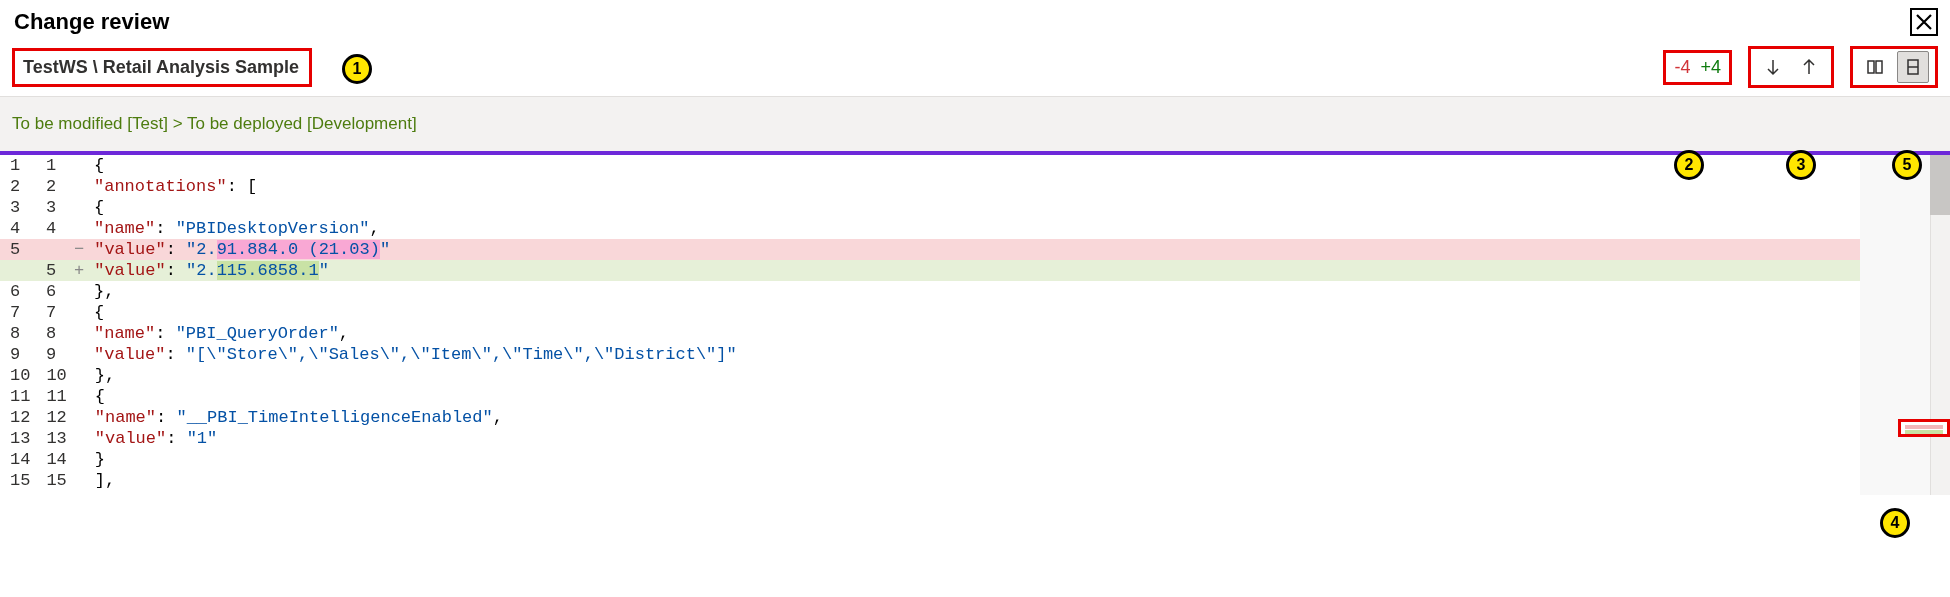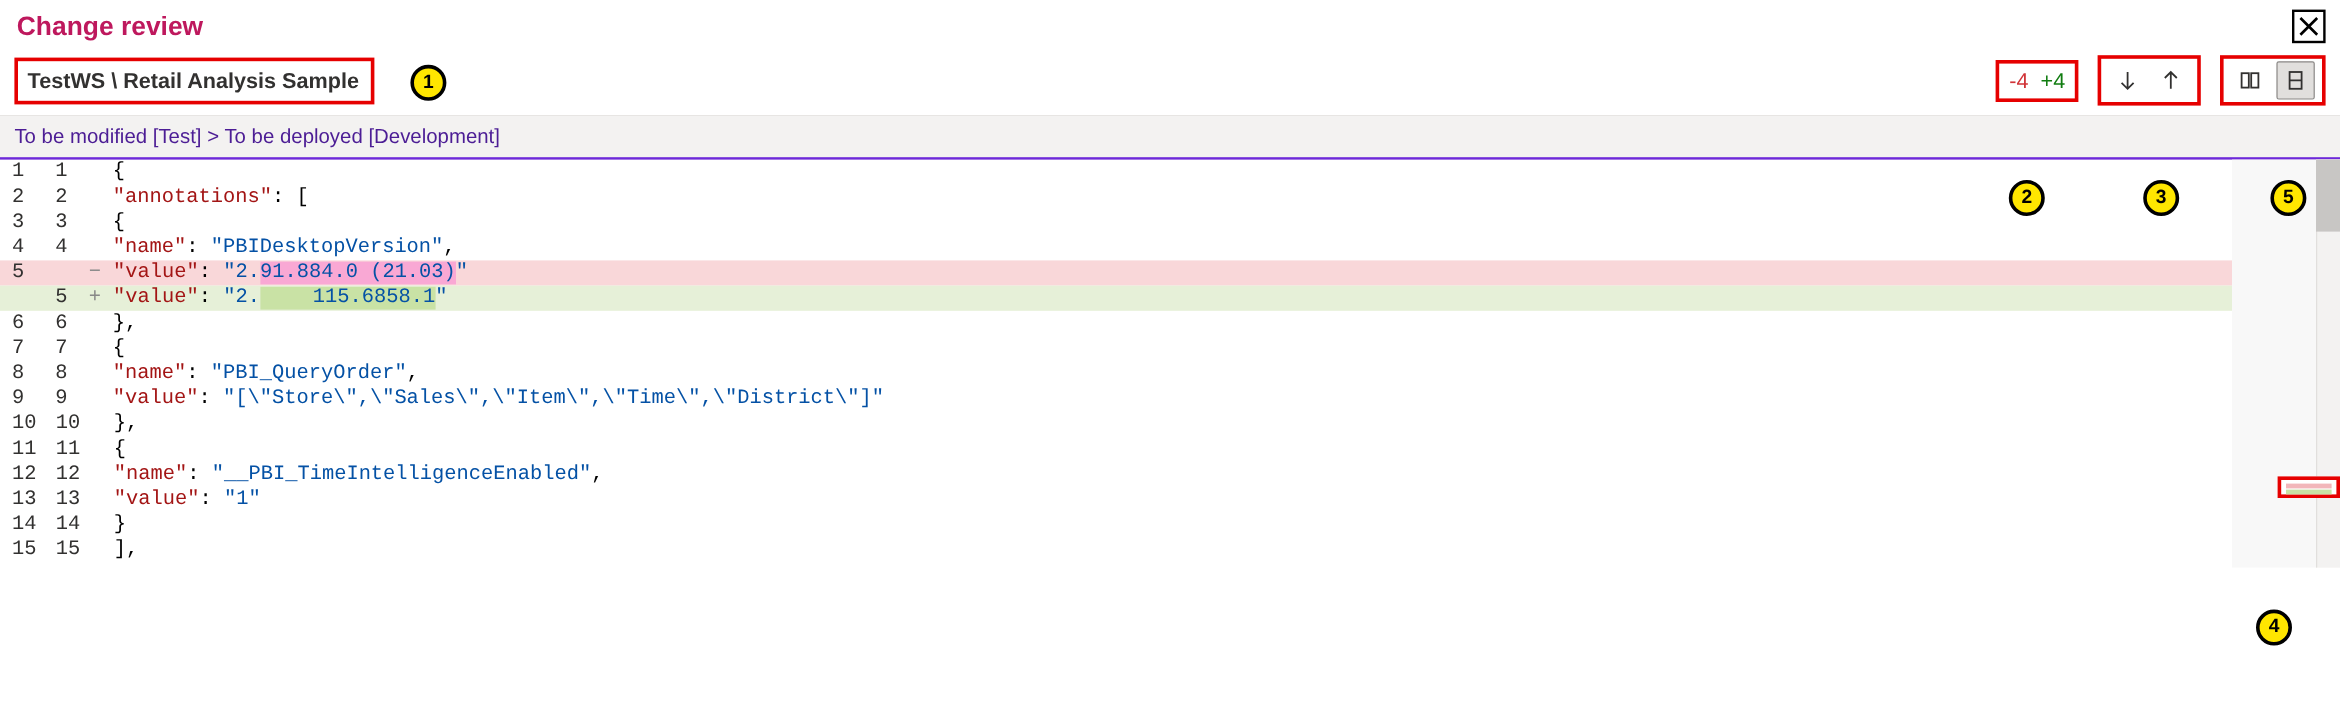--- a/index.html
+++ b/index.html
@@ -15,21 +15,21 @@
   }
   .header-row {
     display: flex;
     align-items: center;
     justify-content: space-between;
     padding: 8px 12px 10px 14px;
   }
   .title {
     font-size: 22px;
     font-weight: 600;
-    color: #be185d;
+    color: #000000;
   }
   .close-btn {
     width: 28px; height: 28px;
     border: 2.5px solid #000;
     display: flex; align-items: center; justify-content: center;
     cursor: pointer;
   }
   .close-btn svg { width: 18px; height: 18px; }
 
   .toolbar {
@@ -75,24 +75,24 @@
   .view-box {
     border: 3px solid #e60000;
     padding: 2px 6px;
     display: flex;
     gap: 6px;
     align-items: center;
   }
 
   .subheader {
     background: #f3f2f1;
-    padding: 7px 12px;
+    padding: 17px 12px;
     font-size: 17px;
-    color: #4c1d95;
-    border-bottom: 2px solid #6d28d9;
+    color: #4d7c0f;
+    border-bottom: 4px solid #6d28d9;
   }
 
   .diff-area {
     position: relative;
     display: flex;
     font-family: Consolas, "Courier New", monospace;
     font-size: 17px;
     line-height: 21px;
     height: 340px;
   }
@@ -103,21 +103,21 @@
   .gutter-sign {
     padding: 0 6px 0 2px;
     min-width: 18px;
     color: #888;
   }
   .code-line { height: 21px; padding-left: 4px; }
   .full-row { display: flex; width: 100%; }
   .bg-removed { background: #f9d7d9; }
   .bg-added { background: #e6f0d8; }
   .inline-removed { background: #f9a8d4; }
-  .inline-added { background: #c9e2a5; padding-left: 44px; }
+  .inline-added { background: #c9e2a5; }
 
   
   .t-brace { color: #000; }
   .t-key { color: #a31515; }
   .t-str { color: #0451a5; }
   .t-punc { color: #000; }
 
   .minimap {
     position: absolute;
     top: 0; right: 0;

